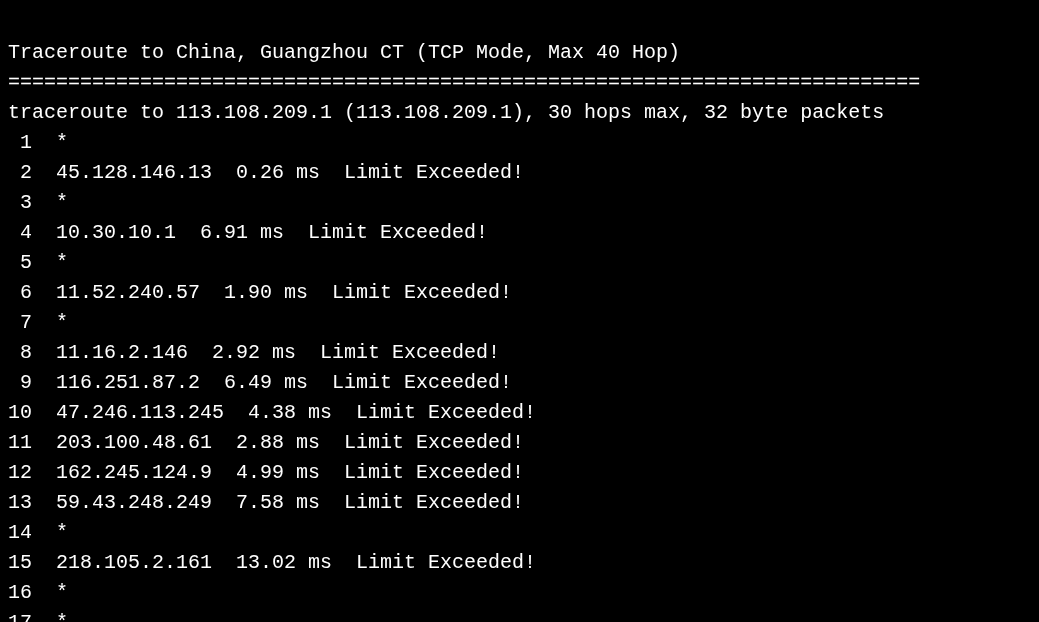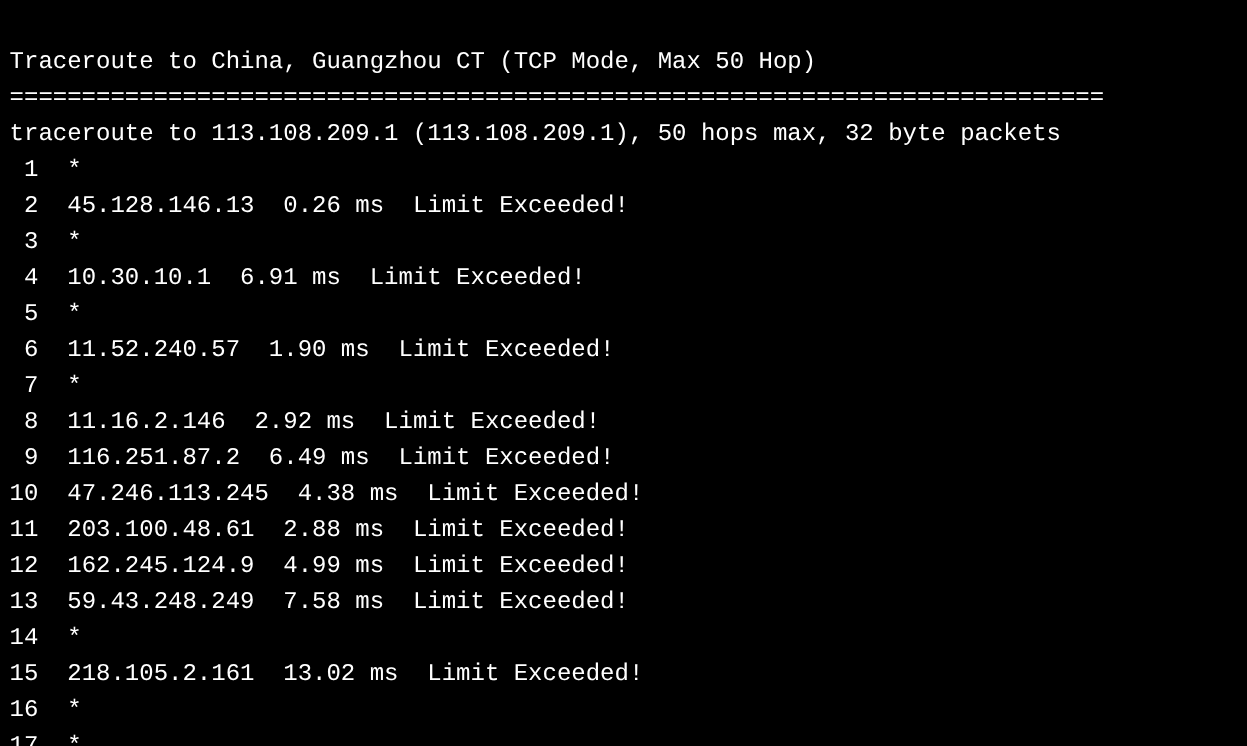--- a/index.html
+++ b/index.html
@@ -22,16 +22,16 @@
       white-space: pre;
     }
     .hop-line {
       display: block;
     }
   </style>
 </head>
 <body>
 
 <div class="terminal">
-<span>Traceroute to China, Guangzhou CT (TCP Mode, Max 50 Hop)</span>
+<span>Traceroute to China, Guangzhou CT (TCP Mode, Max 40 Hop)</span>
 <span>============================================================================</span>
-<span>traceroute to 113.108.209.1 (113.108.209.1), 50 hops max, 32 byte packets</span>
+<span>traceroute to 113.108.209.1 (113.108.209.1), 30 hops max, 32 byte packets</span>
 <span class="hop-line"><span> 1</span><span>  *</span></span><span class="hop-line"><span> 2</span><span>  45.128.146.13  0.26 ms  Limit Exceeded!</span></span><span class="hop-line"><span> 3</span><span>  *</span></span><span class="hop-line"><span> 4</span><span>  10.30.10.1  6.91 ms  Limit Exceeded!</span></span><span class="hop-line"><span> 5</span><span>  *</span></span><span class="hop-line"><span> 6</span><span>  11.52.240.57  1.90 ms  Limit Exceeded!</span></span><span class="hop-line"><span> 7</span><span>  *</span></span><span class="hop-line"><span> 8</span><span>  11.16.2.146  2.92 ms  Limit Exceeded!</span></span><span class="hop-line"><span> 9</span><span>  116.251.87.2  6.49 ms  Limit Exceeded!</span></span><span class="hop-line"><span>10</span><span>  47.246.113.245  4.38 ms  Limit Exceeded!</span></span><span class="hop-line"><span>11</span><span>  203.100.48.61  2.88 ms  Limit Exceeded!</span></span><span class="hop-line"><span>12</span><span>  162.245.124.9  4.99 ms  Limit Exceeded!</span></span><span class="hop-line"><span>13</span><span>  59.43.248.249  7.58 ms  Limit Exceeded!</span></span><span class="hop-line"><span>14</span><span>  *</span></span><span class="hop-line"><span>15</span><span>  218.105.2.161  13.02 ms  Limit Exceeded!</span></span><span class="hop-line"><span>16</span><span>  *</span></span><span class="hop-line"><span>17</span><span>  *</span></span></div>
 
 </body></html>

